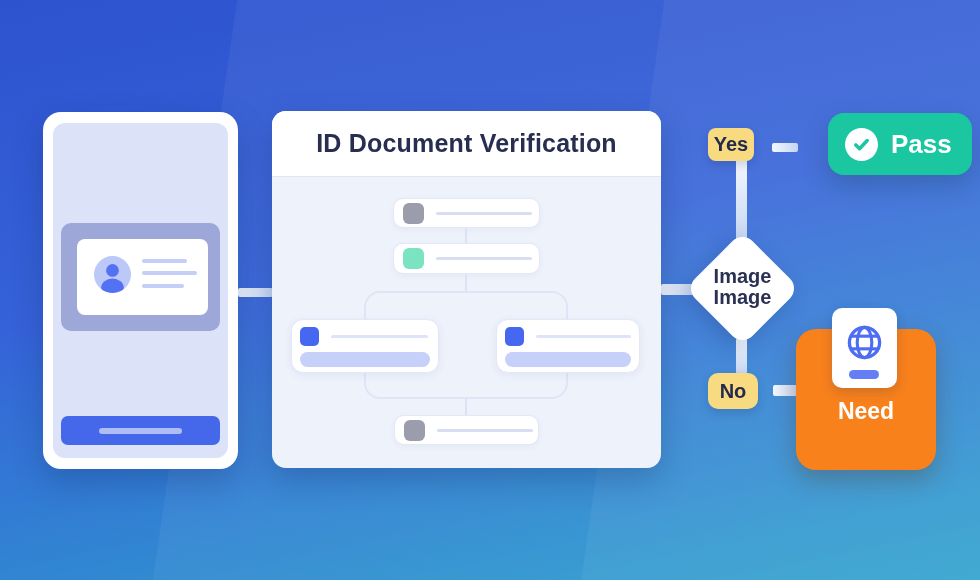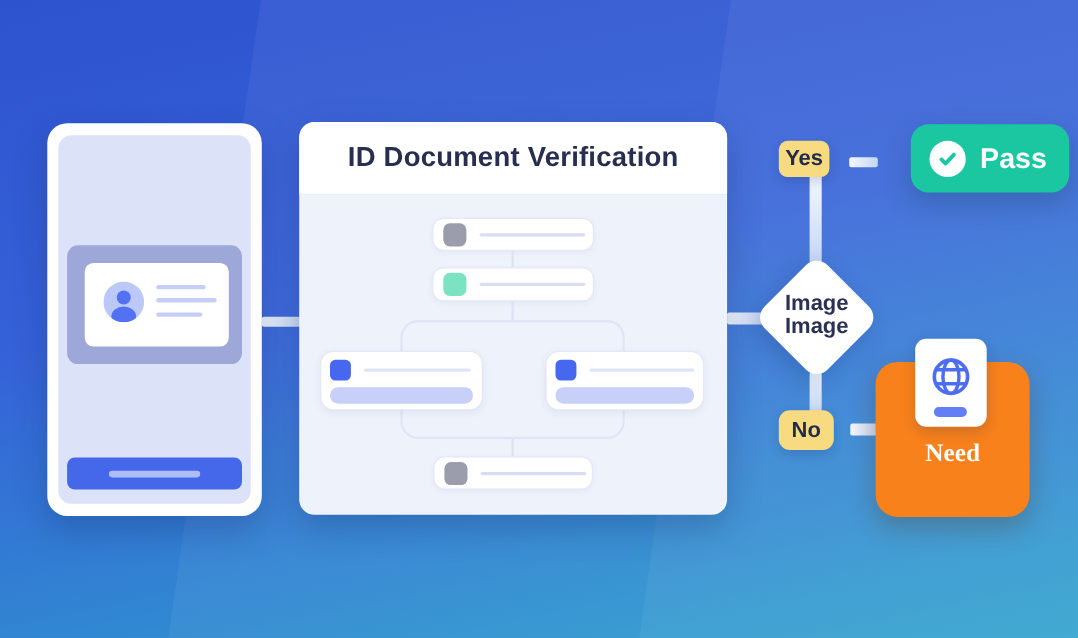--- a/index.html
+++ b/index.html
@@ -79,21 +79,21 @@
   
   .pass { position:absolute; left:796px; top:113px; width:144px; height:62px; background:#1ac7a0;
           border-radius:16px; display:flex; align-items:center; padding-left:17px; gap:13px;
           box-shadow:0 10px 24px rgba(10,60,70,.25); cursor:pointer;margin-left:32px; }
   .check-circle { width:33px; height:33px; border-radius:50%; background:#ffffff;
                   display:flex; align-items:center; justify-content:center; }
   .pass-label { font-size:26px; font-weight:700; color:#ffffff; }
 
   
   .need { position:absolute; left:796px; top:329px; width:140px; height:141px; background:#f8811b;
-          border-radius:20px; box-shadow:0 10px 24px rgba(90,40,0,.28); cursor:pointer;font-family:Liberation Serif, serif; }
+          border-radius:20px; box-shadow:0 10px 24px rgba(90,40,0,.28); cursor:pointer; }
   .need-text { position:absolute; left:0; right:0; top:70px; text-align:center;
                font-size:23px; line-height:25px; font-weight:700; color:#ffffff; }
   .passport { position:absolute; left:832px; top:308px; width:65px; height:80px; background:#ffffff;
               border-radius:10px; box-shadow:0 4px 12px rgba(15,35,90,.18); }
   .passport svg { position:absolute; left:13px; top:15px; }
   .passport-bar { position:absolute; left:17px; top:62px; width:30px; height:9px; border-radius:4.5px;
                   background:#647ef5; }
 </style>
 </head>
 <body>

